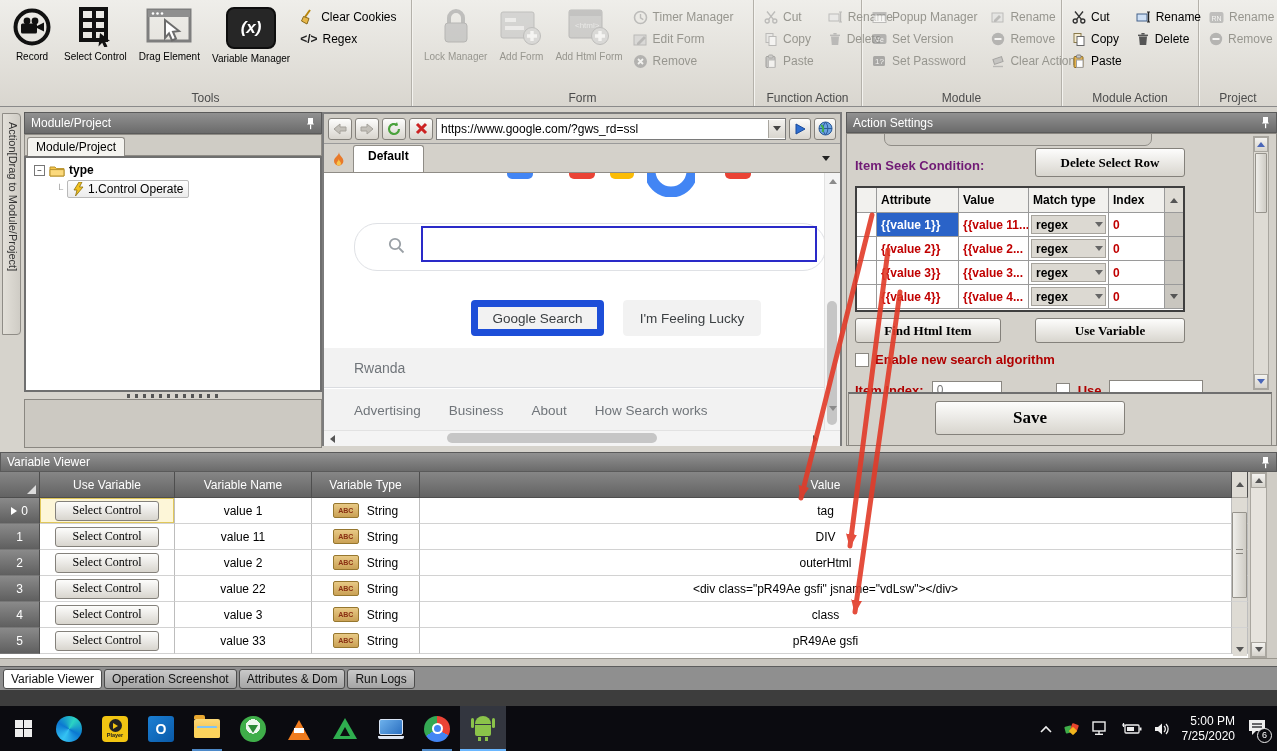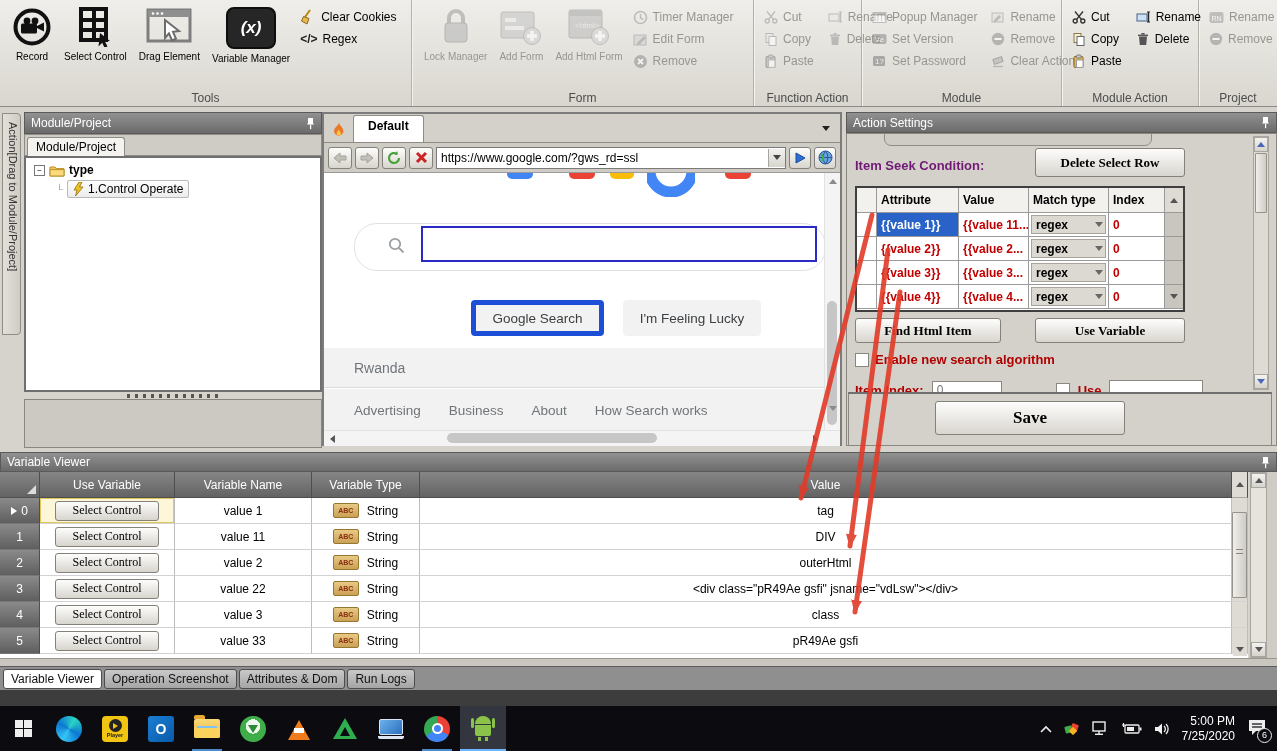--- a/index.html
+++ b/index.html
@@ -441,85 +441,85 @@
       </span>
     </div>
   </div>
   <div class="abs" style="left:24px;top:392px;width:298px;height:7px;display:flex;align-items:center;justify-content:center;">
     <div style="width:92px;height:4px;background:repeating-linear-gradient(90deg,#555 0 3px,transparent 3px 8px);"></div>
   </div>
   <div class="abs" style="left:24px;top:399px;width:298px;height:49px;background:#ccc9c2;border:1px solid #8a8781;box-sizing:border-box;"></div>
 
   <div class="abs" style="left:322px;top:112px;width:520px;height:334px;background:#cfccc5;border:2px solid #7c7c7c;box-sizing:border-box;">
 
+    <div style="display:flex;align-items:center;gap:3px;height:29px;padding:0 4px;border-bottom:1px solid #9a9a9a;">
+      <div class="btn3d" style="width:24px;height:22px;">
+        <span class="ic">
+            <svg width="14" height="12" viewBox="0 0 14 12">
+              <path d="M7 1L1 6l6 5V8h6V4H7z" fill="#c3c0b9" stroke="#a5a29b"></path>
+            </svg>
+          </span>
+      </div>
+      <div class="btn3d" style="width:24px;height:22px;">
+        <span class="ic">
+            <svg width="14" height="12" viewBox="0 0 14 12">
+              <path d="M7 1l6 5-6 5V8H1V4h6z" fill="#c3c0b9" stroke="#a5a29b"></path>
+            </svg>
+          </span>
+      </div>
+      <div class="btn3d" style="width:24px;height:22px;">
+        <span class="ic">
+            <svg width="14" height="14" viewBox="0 0 14 14">
+              <path d="M12 7a5 5 0 1 1-2-4" fill="none" stroke="#4aa23c" stroke-width="2.2"></path>
+              <path d="M10 0l1 3.5L7.5 4z" fill="#4aa23c"></path>
+            </svg>
+          </span>
+      </div>
+      <div class="btn3d" style="width:24px;height:22px;">
+        <span class="ic">
+            <svg width="13" height="13" viewBox="0 0 13 13">
+              <path d="M2 2l9 9M11 2l-9 9" stroke="#cc2222" stroke-width="3"></path>
+            </svg>
+          </span>
+      </div>
+      <div style="flex:1;display:flex;align-items:center;height:22px;background:#fff;border:1px solid #7a7a7a;box-sizing:border-box;">
+        <input style="flex: 1 1 0%; border: none; outline: none; font-size: 12px; padding: 0px 4px;" value="https://www.google.com/?gws_rd=ssl">
+        <div style="width:16px;height:18px;background:linear-gradient(#f2f1ee,#d8d5ce);border-left:1px solid #a9a69f;display:flex;align-items:center;justify-content:center;">
+            <span class="chev-d"></span>
+          </div>
+      </div>
+      <div class="btn3d" style="width:22px;height:22px;">
+        <span class="ic">
+            <svg width="12" height="12" viewBox="0 0 12 12">
+              <path d="M2 1l9 5-9 5z" fill="#2f6fd1" stroke="#1a4a9a"></path>
+            </svg>
+          </span>
+      </div>
+      <div class="btn3d" style="width:22px;height:22px;">
+        <span class="ic">
+            <svg width="15" height="15" viewBox="0 0 15 15">
+              <circle cx="7.5" cy="7.5" r="6.5" fill="#6aa2e0" stroke="#2a5a9a"></circle>
+              <path d="M1 7.5h13M7.5 1a10 10 0 0 1 0 13M7.5 1a10 10 0 0 0 0 13" fill="none" stroke="#2a5a9a" stroke-width="1"></path>
+              <path d="M3 4c2 1.5 3 4 1.5 7" fill="none" stroke="#3fae49" stroke-width="2"></path>
+            </svg>
+          </span>
+      </div>
+    </div>
+
     <div style="display:flex;align-items:flex-end;height:28px;background:#d4d1ca;border-bottom:1px solid #8f8c86;padding:0 6px;position:relative;">
       <span class="ic" style="margin:0 8px 4px 2px;">
           <svg width="13" height="16" viewBox="0 0 13 16">
             <path d="M7 0c0 4-5 5-5 9a4.6 4.6 0 0 0 9.4 0C11.4 5 7 4 7 0z" fill="#e8792a"></path>
             <path d="M6.8 7c0 2-2.2 2.6-2.2 4.4a2.2 2.2 0 0 0 4.4 0C9 9.6 6.8 9 6.8 7z" fill="#f7c44a"></path>
           </svg>
         </span>
       <div style="height:23px;padding:3px 14px 0;background:#fff;border:1px solid #8f8c86;border-bottom:none;border-radius:3px 3px 0 0;font-weight:bold;">
         <span>Default</span>
       </div>
       <span class="chev-d" style="position:absolute;right:10px;top:12px;border-top-color:#222;"></span>
-    </div>
-
-    <div style="display:flex;align-items:center;gap:3px;height:29px;padding:0 4px;border-bottom:1px solid #9a9a9a;">
-      <div class="btn3d" style="width:24px;height:22px;">
-        <span class="ic">
-            <svg width="14" height="12" viewBox="0 0 14 12">
-              <path d="M7 1L1 6l6 5V8h6V4H7z" fill="#c3c0b9" stroke="#a5a29b"></path>
-            </svg>
-          </span>
-      </div>
-      <div class="btn3d" style="width:24px;height:22px;">
-        <span class="ic">
-            <svg width="14" height="12" viewBox="0 0 14 12">
-              <path d="M7 1l6 5-6 5V8H1V4h6z" fill="#c3c0b9" stroke="#a5a29b"></path>
-            </svg>
-          </span>
-      </div>
-      <div class="btn3d" style="width:24px;height:22px;">
-        <span class="ic">
-            <svg width="14" height="14" viewBox="0 0 14 14">
-              <path d="M12 7a5 5 0 1 1-2-4" fill="none" stroke="#4aa23c" stroke-width="2.2"></path>
-              <path d="M10 0l1 3.5L7.5 4z" fill="#4aa23c"></path>
-            </svg>
-          </span>
-      </div>
-      <div class="btn3d" style="width:24px;height:22px;">
-        <span class="ic">
-            <svg width="13" height="13" viewBox="0 0 13 13">
-              <path d="M2 2l9 9M11 2l-9 9" stroke="#cc2222" stroke-width="3"></path>
-            </svg>
-          </span>
-      </div>
-      <div style="flex:1;display:flex;align-items:center;height:22px;background:#fff;border:1px solid #7a7a7a;box-sizing:border-box;">
-        <input style="flex: 1 1 0%; border: none; outline: none; font-size: 12px; padding: 0px 4px;" value="https://www.google.com/?gws_rd=ssl">
-        <div style="width:16px;height:18px;background:linear-gradient(#f2f1ee,#d8d5ce);border-left:1px solid #a9a69f;display:flex;align-items:center;justify-content:center;">
-            <span class="chev-d"></span>
-          </div>
-      </div>
-      <div class="btn3d" style="width:22px;height:22px;">
-        <span class="ic">
-            <svg width="12" height="12" viewBox="0 0 12 12">
-              <path d="M2 1l9 5-9 5z" fill="#2f6fd1" stroke="#1a4a9a"></path>
-            </svg>
-          </span>
-      </div>
-      <div class="btn3d" style="width:22px;height:22px;">
-        <span class="ic">
-            <svg width="15" height="15" viewBox="0 0 15 15">
-              <circle cx="7.5" cy="7.5" r="6.5" fill="#6aa2e0" stroke="#2a5a9a"></circle>
-              <path d="M1 7.5h13M7.5 1a10 10 0 0 1 0 13M7.5 1a10 10 0 0 0 0 13" fill="none" stroke="#2a5a9a" stroke-width="1"></path>
-              <path d="M3 4c2 1.5 3 4 1.5 7" fill="none" stroke="#3fae49" stroke-width="2"></path>
-            </svg>
-          </span>
-      </div>
     </div>
 
     <div style="position:relative;width:516px;height:273px;background:#fff;overflow:hidden;">
 
       <div class="abs" style="left:183px;top:0;width:26px;height:6px;border-radius:0 0 5px 5px;background:#4285f4;"></div>
       <div class="abs" style="left:245px;top:0;width:26px;height:6px;border-radius:0 0 5px 5px;background:#ea4335;"></div>
       <div class="abs" style="left:286px;top:0;width:24px;height:6px;border-radius:0 0 5px 5px;background:#fbbc05;"></div>
       <svg class="abs" style="left:323px;top:-2px;" width="48" height="26" viewBox="0 0 48 26">
           <path d="M3 0a21 21 0 0 0 42 0" fill="none" stroke="#4285f4" stroke-width="11"></path>
         </svg>
@@ -527,21 +527,21 @@
 
       <div class="abs" style="left:30px;top:50px;width:470px;height:46px;border:1px solid #dfe1e5;border-radius:23px;background:#fff;"></div>
       <span class="ic abs" style="left:64px;top:64px;">
           <svg width="17" height="17" viewBox="0 0 17 17">
             <circle cx="7" cy="7" r="5.2" fill="none" stroke="#9aa0a6" stroke-width="1.8"></circle>
             <line x1="11" y1="11" x2="15.5" y2="15.5" stroke="#9aa0a6" stroke-width="1.8"></line>
           </svg>
         </span>
       <input class="abs" style="left: 97px; top: 53px; width: 396px; height: 36px; border: 2px solid rgb(42, 42, 200); outline: none; font-size: 15px; padding: 0px 8px; box-sizing: border-box;">
 
-      <button class="abs" style="left:147px;top:127px;width:133px;height:36px;background:#f2f2f2;border:5px solid #1d4ed8;border-radius:4px;color:#3c4043;font-size:13.5px;font-family:'Liberation Sans',sans-serif;">Google Search</button>
+      <button class="abs" style="left:147px;top:127px;width:133px;height:36px;background:#f2f2f2;border:7px solid #1d4ed8;border-radius:4px;color:#3c4043;font-size:13.5px;font-family:'Liberation Sans',sans-serif;">Google Search</button>
       <button class="abs" style="left:299px;top:127px;width:138px;height:36px;background:#f2f2f2;border:1px solid #f2f2f2;border-radius:4px;color:#3c4043;font-size:13.5px;font-family:'Liberation Sans',sans-serif;">I'm Feeling Lucky</button>
 
       <div class="abs" style="left:0;top:175px;width:516px;height:40px;background:#f2f2f2;border-bottom:1px solid #dadce0;display:flex;align-items:center;padding-left:30px;box-sizing:border-box;color:#70757a;font-size:14px;">
         <span>Rwanda</span>
       </div>
       <div class="abs" style="left:0;top:216px;width:516px;height:42px;background:#f2f2f2;display:flex;align-items:center;gap:0;padding-left:30px;box-sizing:border-box;color:#70757a;font-size:13.5px;">
         <span style="margin-right:28px;">Advertising</span>
         <span style="margin-right:28px;">Business</span>
         <span style="margin-right:28px;">About</span>
         <span>How Search works</span>

